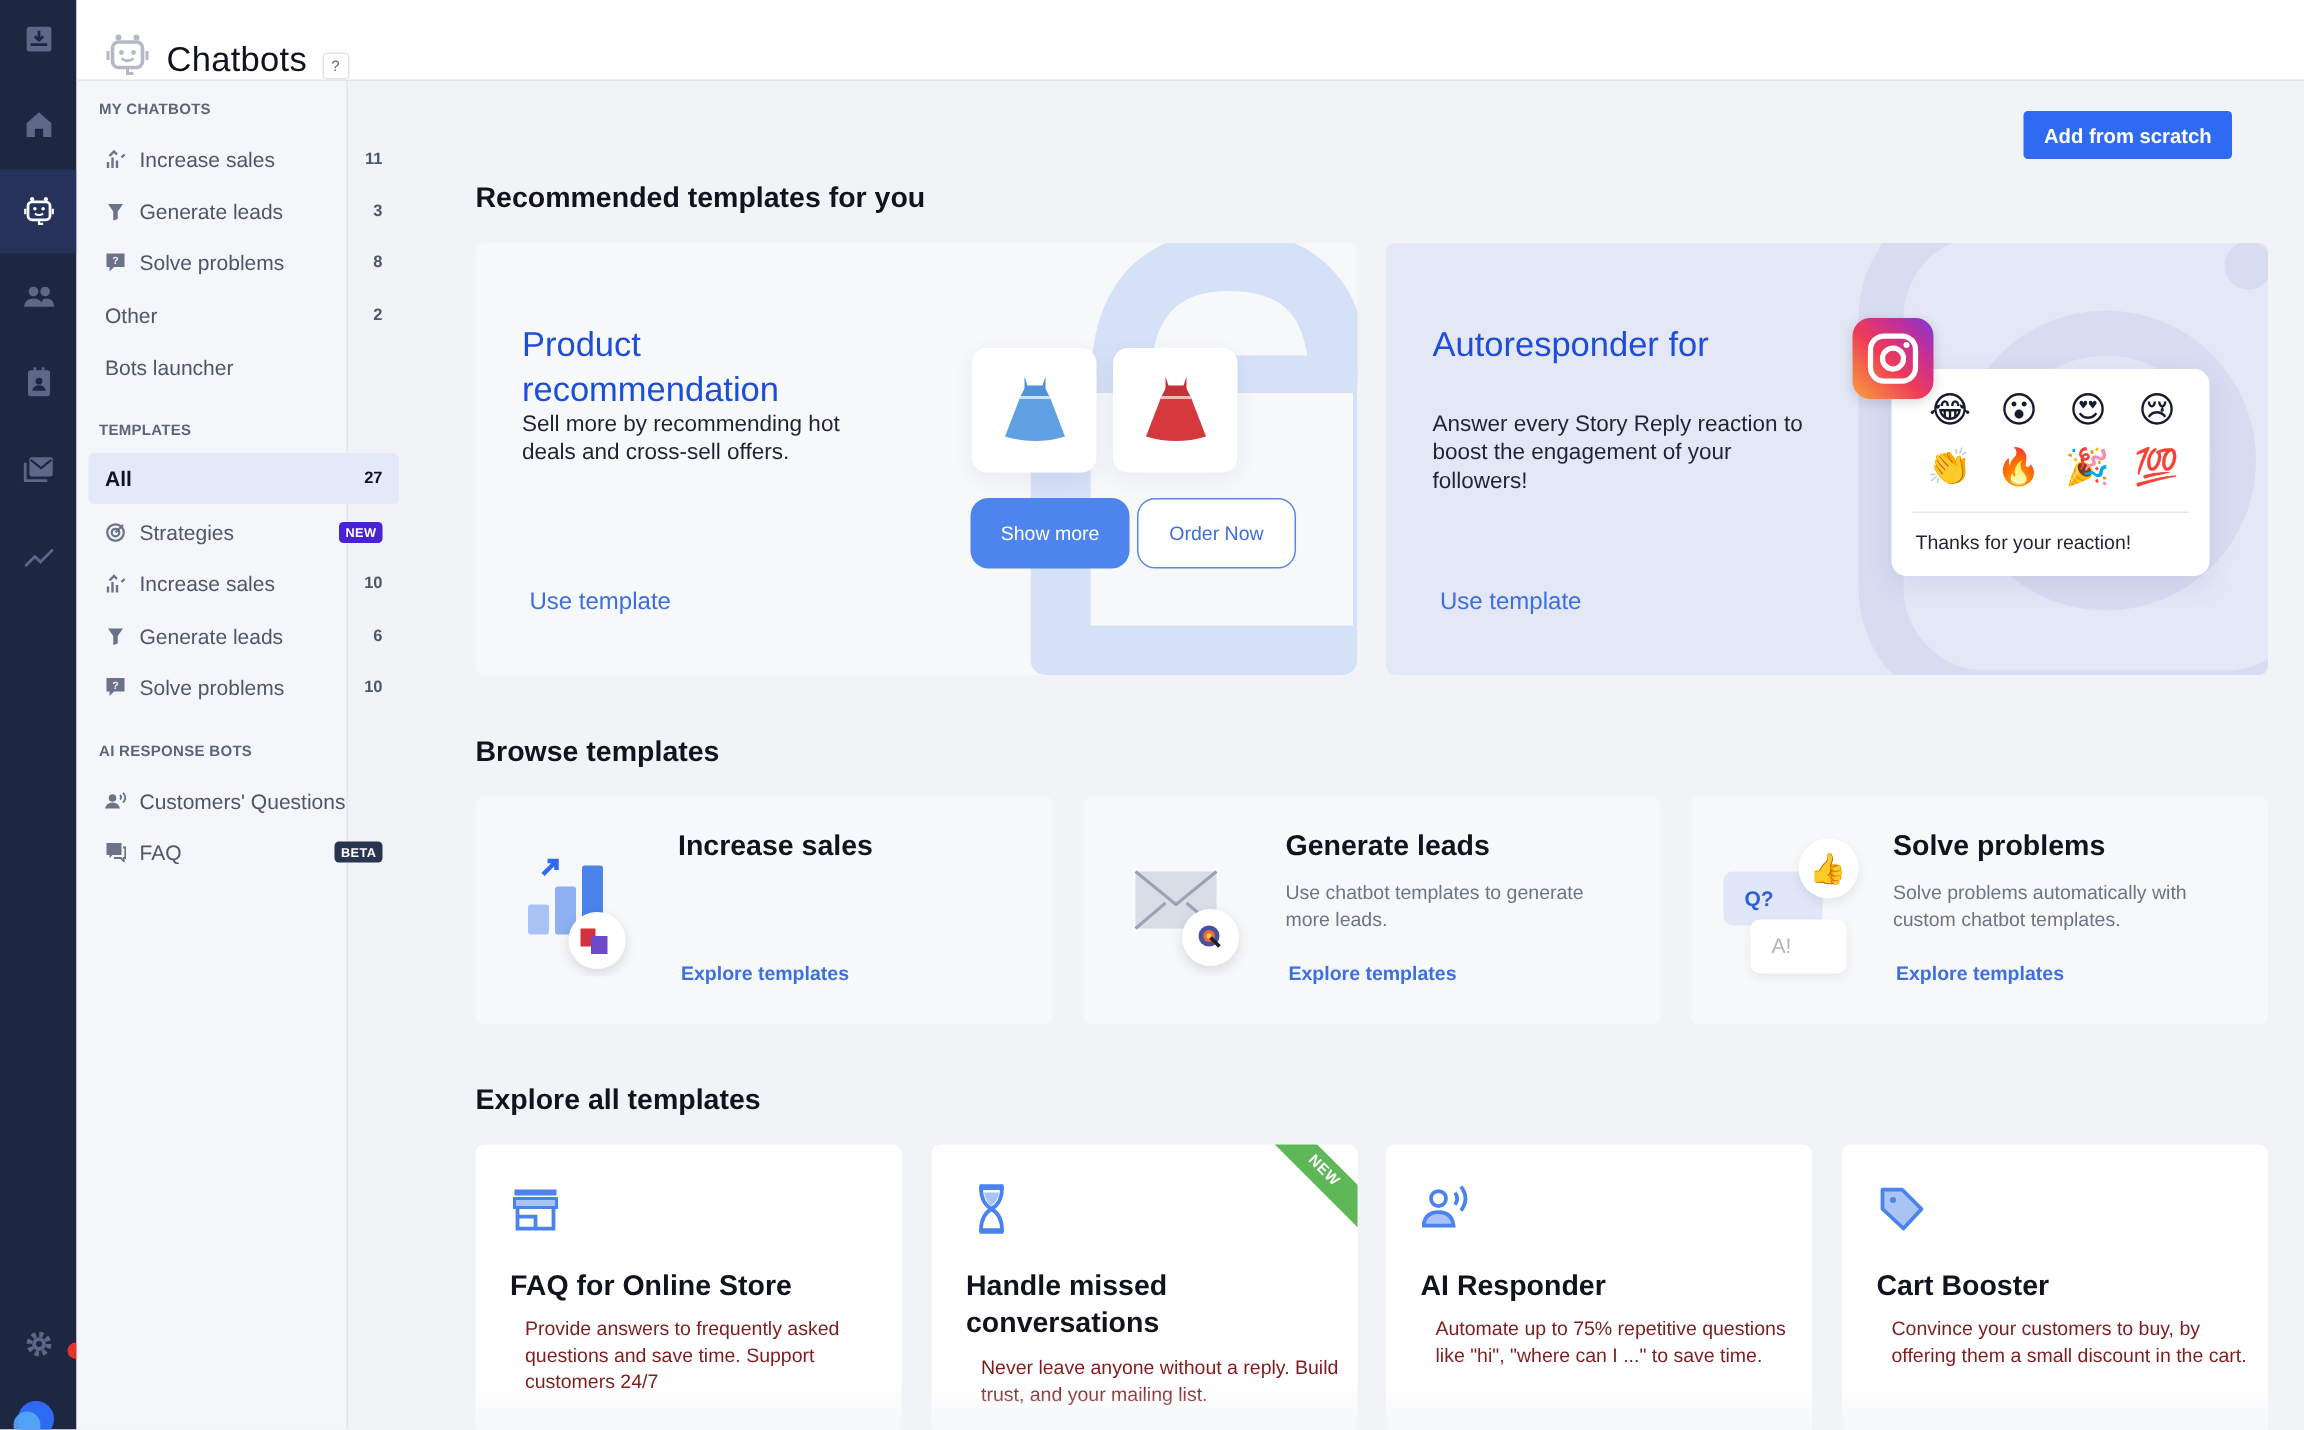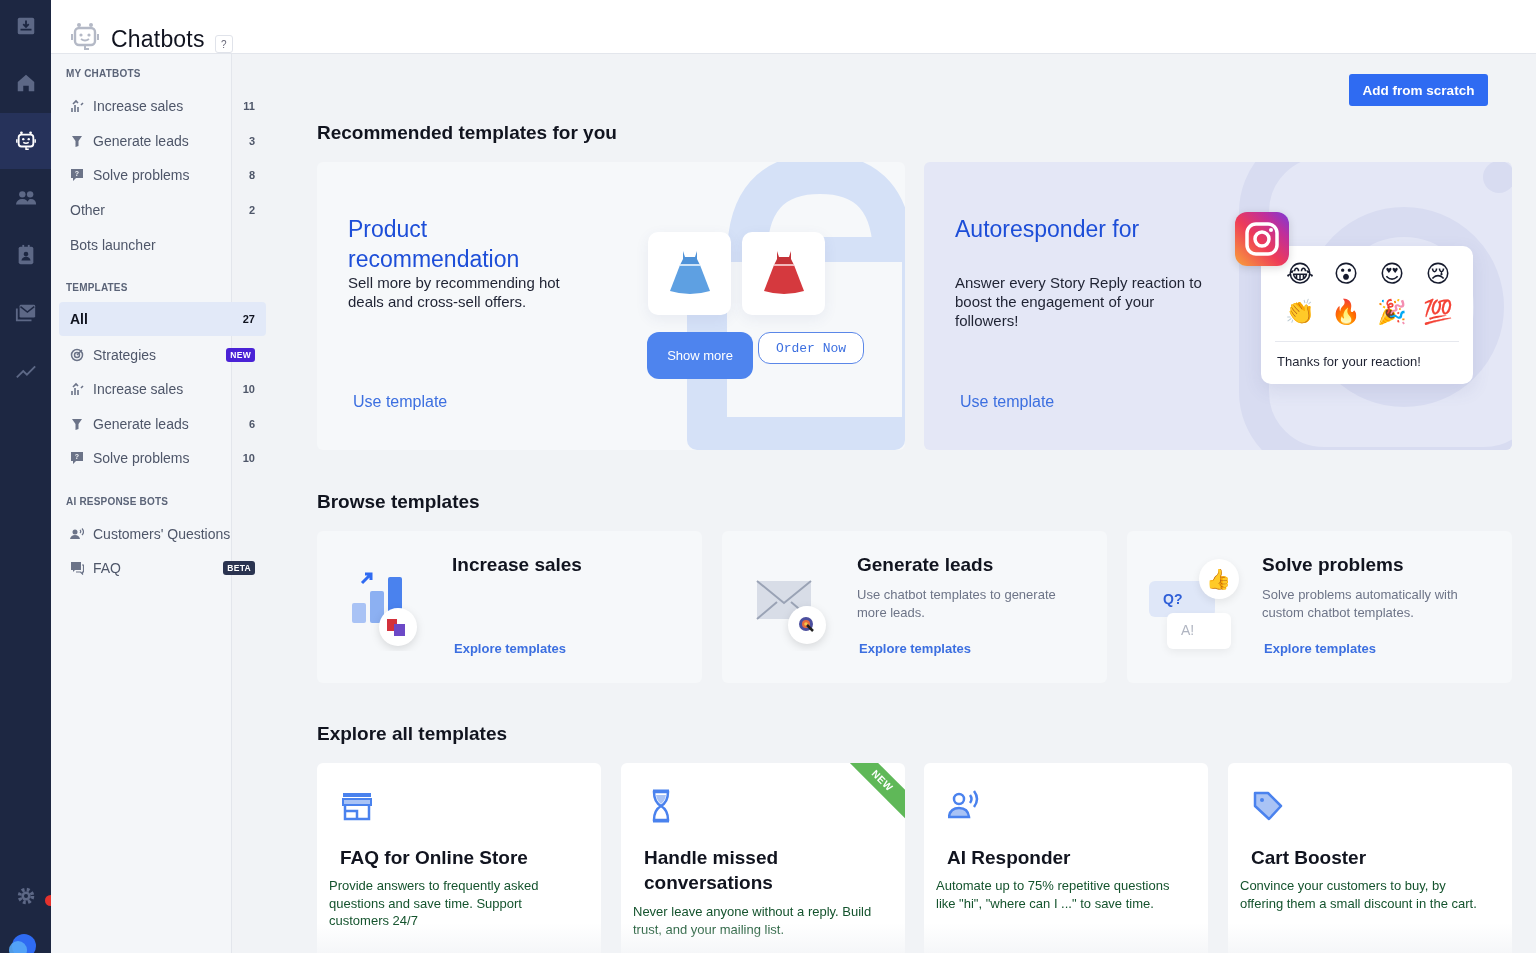--- a/index.html
+++ b/index.html
@@ -41,40 +41,40 @@
   .rec-card { position: absolute; top: 108px; height: 288px; border-radius: 6px; overflow: hidden; }
   .rec-card.c1 { left: 17px; width: 588px; background: #f6f8fa; }
   .rec-card.c2 { left: 624px; width: 588px; background: #e4e7f6; }
   .rec-card h3 { position: absolute; left: 31px; top: 52px; font-size: 23px; font-weight: 400; line-height: 30px; color: #1d4ed8; }
   .rec-card p { position: absolute; left: 31px; top: 111px; font-size: 15px; line-height: 19px; color: #1f2333; width: 250px; }
   .rec-card .use-link { position: absolute; left: 36px; top: 231px; font-size: 16px; color: #3c6fe0; cursor: pointer; }
 
   .bag { position: absolute; left: 370px; top: 0; width: 220px; height: 288px; }
   .dress-box { position: absolute; top: 70px; width: 83px; height: 83px; background: #fff; border-radius: 10px; box-shadow: 0 4px 14px rgba(60,80,140,0.08); display: flex; align-items: center; justify-content: center; }
   .btn-show { position: absolute; left: 330px; top: 170px; width: 106px; height: 47px; background: #4e84ee; color: #ffffff; border-radius: 12px; border: none; font-size: 13px; font-family: inherit; cursor: pointer; }
-  .btn-order { position: absolute; left: 441px; top: 170px; width: 106px; height: 32px; background: #fff; color: #3c6fe0; border: 1.5px solid #5b87e8; border-radius: 12px; font-size: 13px; font-family: Liberation Mono, monospace; cursor: pointer; }
+  .btn-order { position: absolute; left: 441px; top: 170px; width: 106px; height: 47px; background: #fff; color: #3c6fe0; border: 1.5px solid #5b87e8; border-radius: 12px; font-size: 13px; font-family: Liberation Sans, sans-serif; cursor: pointer; }
 
   .insta-bg { position: absolute; left: 310px; top: -40px; width: 310px; height: 330px; }
   .insta-logo { position: absolute; left: 311px; top: 50px; width: 54px; height: 54px; border-radius: 12px; background: linear-gradient(45deg, #f9a33a 0%, #ee3b58 45%, #c02f9a 75%, #7a3bd8 100%); display: flex; align-items: center; justify-content: center; box-shadow: 0 2px 8px rgba(0,0,0,0.15); z-index: 2; }
   .emoji-card { position: absolute; left: 337px; top: 84px; width: 212px; height: 138px; background: #fff; border-radius: 10px; box-shadow: 0 6px 18px rgba(80,90,150,0.12); }
   .emoji-grid { position: absolute; left: 16px; top: 12px; display: grid; grid-template-columns: repeat(4, 46px); grid-row-gap: 6px; font-size: 24px; line-height: 32px; }
   .emoji-grid span { text-align: center; }
   .emoji-card hr { position: absolute; left: 14px; right: 14px; top: 95px; border: none; border-top: 1px solid #e6e8ee; }
   .emoji-card .thanks { position: absolute; left: 16px; top: 108px; font-size: 13px; color: #1f2333; }
 
   .browse-card { position: absolute; top: 477px; width: 385px; height: 152px; background: #f6f8fa; border-radius: 6px; }
   .browse-card .illus { position: absolute; left: 25px; top: 30px; width: 90px; height: 90px; }
   .browse-card h4 { position: absolute; left: 135px; top: 23px; font-size: 19px; font-weight: 700; color: #11141f; }
   .browse-card p { position: absolute; left: 135px; top: 55px; width: 230px; font-size: 13px; line-height: 17.5px; color: #6d7487; }
   .browse-card .explore { position: absolute; left: 137px; top: 110px; font-size: 13px; color: #3c6fe0; font-weight: 700; cursor: pointer; }
 
   .tpl-card { position: absolute; top: 709px; width: 284px; height: 200px; background: #fff; border-radius: 6px; overflow: hidden; cursor: pointer; }
   .tpl-card .tic { position: absolute; left: 24px; top: 26px; width: 32px; height: 34px; }
   .tpl-card h4 { position: absolute; left: 23px; top: 82px; font-size: 19px; font-weight: 700; line-height: 25px; color: #11141f; width: 240px; }
-  .tpl-card p { position: absolute; left: 12px; width: 240px; font-size: 13px; line-height: 17.5px; color: #14532d; }
+  .tpl-card p { position: absolute; left: 33px; width: 240px; font-size: 13px; line-height: 17.5px; color: #7f1d1d; }
   .ribbon { position: absolute; right: -22px; top: 8px; width: 90px; height: 20px; background: #5fb858; color: #fff; font-size: 10px; font-weight: 700; text-align: center; line-height: 20px; transform: rotate(45deg); letter-spacing: 0.5px; }
   .fade { position: absolute; left: 276px; right: 0; bottom: 0; height: 30px; background: linear-gradient(rgba(241,243,246,0), rgba(241,243,246,0.7)); pointer-events: none; }
 </style>
 </head>
 <body>
 
 <nav class="rail">
   <div class="rail-item" style="top:0">
     <svg viewBox="0 0 24 24">
         <rect x="3" y="3" width="18" height="18" rx="2" fill="#5d6886"></rect>

